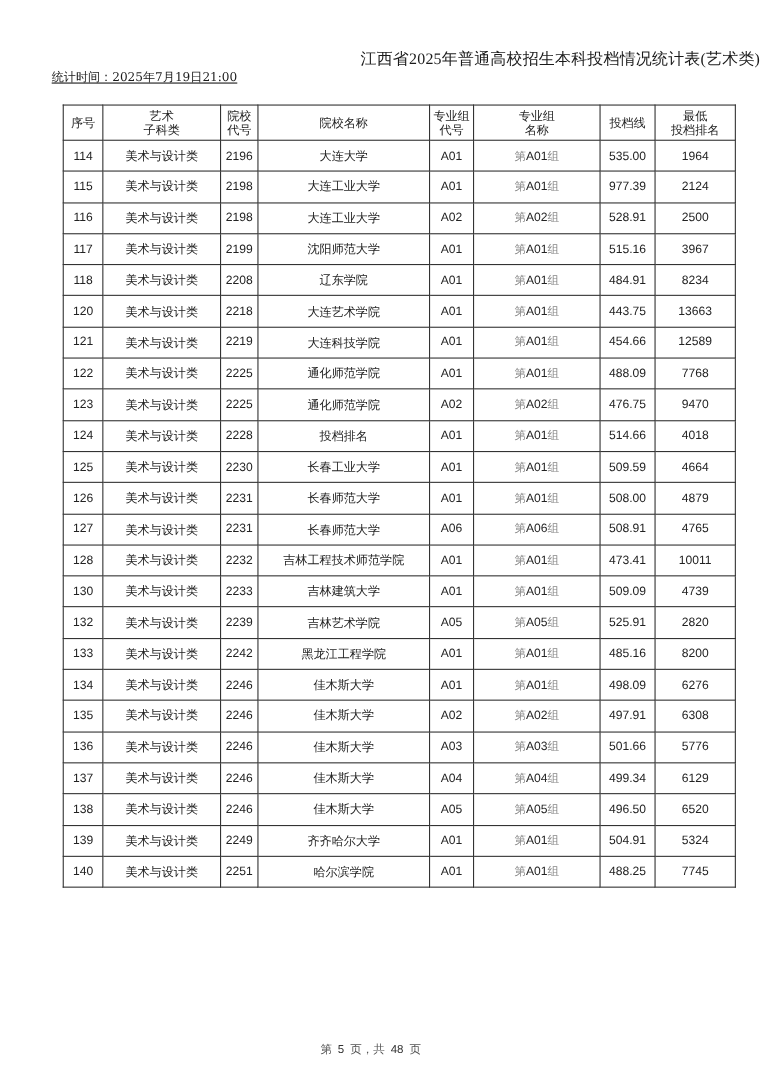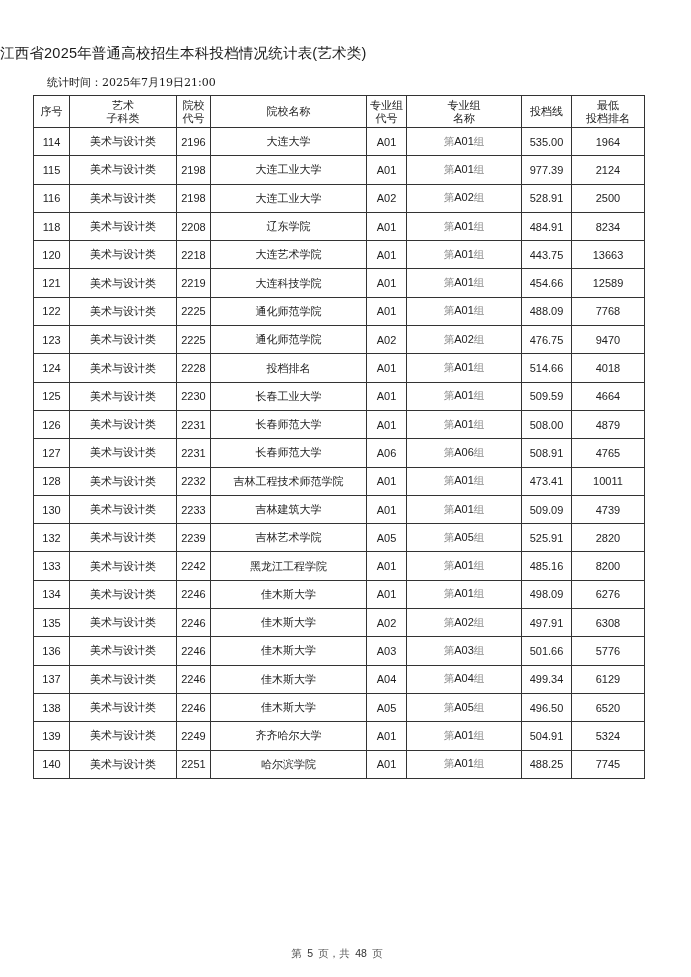--- a/index.html
+++ b/index.html
@@ -13,38 +13,39 @@
       position: relative;
       overflow: hidden;
       font-family: "DejaVu Sans", "Liberation Sans", sans-serif;
       color: #222;
     }
     .doc-title {
       position: absolute;
       top: 44px;
       left: 0;
       width: 691px;
-      text-align: left;
-      font-family: Liberation Sans, sans-serif;
+      text-align: right;
+      font-family: Liberation Serif, serif;
       font-size: 14.5px;
       color: #1a1a1a;
       letter-spacing: 0.2px;
     }
     .stat-time {
       position: absolute;
-      top: 75px;
+      top: 63px;
       left: 47px;
       font-family: "DejaVu Serif", "Liberation Serif", serif;
       font-size: 11px;
       color: #1a1a1a;
+      text-decoration: underline;
     }
     table.data-table {
       position: absolute;
       top: 95px;
-      left: 33px;
+      left: 57px;
       border-collapse: collapse;
       table-layout: fixed;
       width: 611px;
     }
     table.data-table th,
     table.data-table td {
       border: 1.4px solid #333;
       padding: 0;
       overflow: hidden;
       white-space: nowrap;
@@ -178,20 +179,30 @@
         <td>116</td>
         <td class="cjk">美术与设计类</td>
         <td class="school-code">2198</td>
         <td class="cjk">大连工业大学</td>
         <td>A02</td>
         <td class="group-name"><span class="pre">第</span><span class="mid">A02</span><span class="suf">组</span></td>
         <td>528.91</td>
         <td>2500</td>
       </tr>
       <tr>
+        <td>117</td>
+        <td class="cjk">美术与设计类</td>
+        <td class="school-code">2199</td>
+        <td class="cjk">沈阳师范大学</td>
+        <td>A01</td>
+        <td class="group-name"><span class="pre">第</span><span class="mid">A01</span><span class="suf">组</span></td>
+        <td>515.16</td>
+        <td>3967</td>
+      </tr>
+      <tr>
         <td>118</td>
         <td class="cjk">美术与设计类</td>
         <td class="school-code">2208</td>
         <td class="cjk">辽东学院</td>
         <td>A01</td>
         <td class="group-name"><span class="pre">第</span><span class="mid">A01</span><span class="suf">组</span></td>
         <td>484.91</td>
         <td>8234</td>
       </tr>
       <tr>

